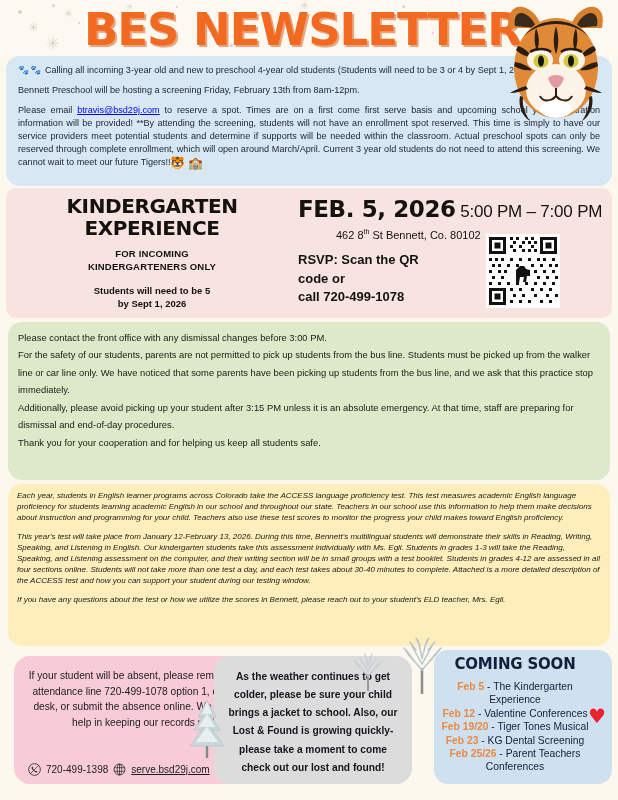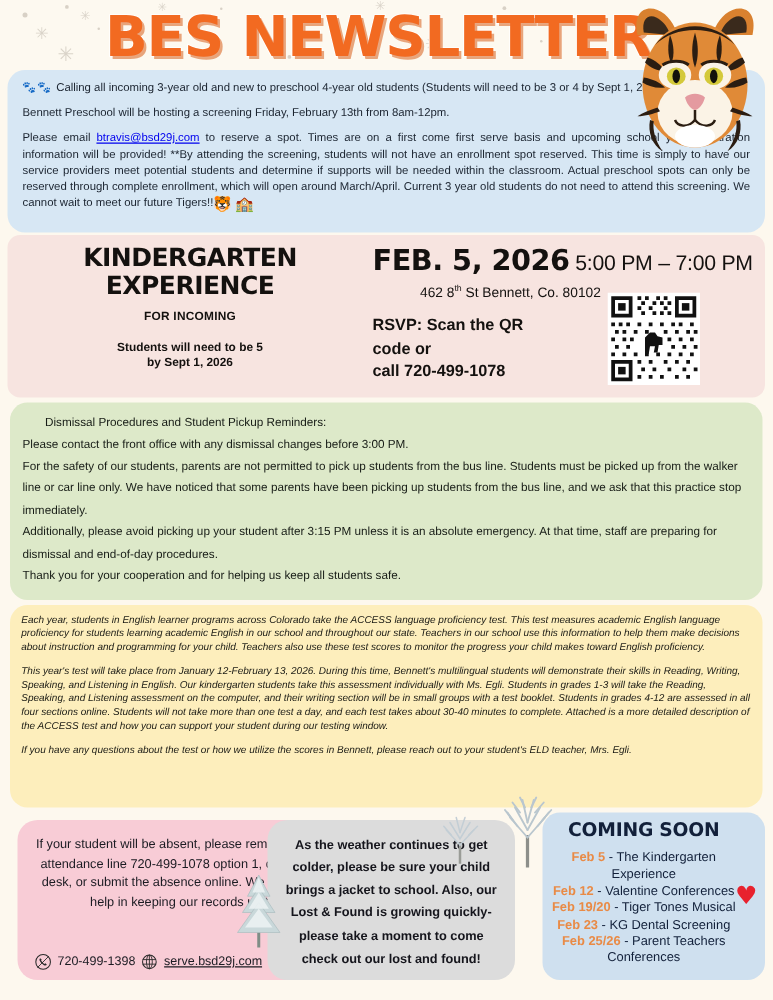--- a/index.html
+++ b/index.html
@@ -192,20 +192,21 @@
     <p class="bb-just">
       <span>Please email </span><a class="ulink" href="#">btravis@bsd29j.com</a><span> to reserve a spot. Times are on a first come first serve basis and upcoming school year registration information will be provided! **By attending the screening, students will not have an enrollment spot reserved. This time is simply to have our service providers meet potential students and determine if supports will be needed within the classroom. Actual preschool spots can only be reserved through complete enrollment, which will open around March/April. Current 3 year old students do not need to attend this screening. We cannot wait to meet our future Tigers!!</span><span class="emoji">🐯</span> <span class="emoji">🏫</span>
     </p>
   </div>
 
   <div class="kg">
     <div class="kg-left">
       <div class="kg-title">KINDERGARTEN</div>
       <div class="kg-title">EXPERIENCE</div>
       <div class="kg-sub">FOR INCOMING</div>
+      <div class="kg-sub" style="margin-top:0">KINDERGARTENERS ONLY</div>
       <div class="kg-note">Students will need to be 5</div>
       <div class="kg-note" style="margin-top:0">by Sept 1, 2026</div>
     </div>
     <div class="kg-right">
       <div class="kg-dateline">
         <span class="kg-date">FEB. 5, 2026</span>
         <span class="kg-time">5:00 PM – 7:00 PM</span>
       </div>
       <div class="kg-addr"><span>462 8</span><sup>th</sup><span> St Bennett, Co. 80102</span></div>
       <div class="kg-rsvp">
@@ -297,21 +298,20 @@
             <rect x="42" y="66" width="3" height="3"></rect>
             <rect x="54" y="66" width="3" height="3"></rect>
             <rect x="63" y="66" width="3" height="3"></rect>
         </g>
         <path d="M30 36 l4 -4 l4 0 l2 3 l4 1 l0 6 l-3 0 l-1 6 l-3 0 l1 -5 l-4 0 l-1 6 l-3 0 l0 -10 z" fill="#111"></path>
       </svg>
     </div>
   </div>
 
   <div class="green-box">
-    <p class="gb-head">Dismissal Procedures and Student Pickup Reminders:</p>
     <p>Please contact the front office with any dismissal changes before 3:00 PM.</p>
     <p>For the safety of our students, parents are not permitted to pick up students from the bus line. Students must be picked up from the walker line or car line only. We have noticed that some parents have been picking up students from the bus line, and we ask that this practice stop immediately.</p>
     <p>Additionally, please avoid picking up your student after 3:15 PM unless it is an absolute emergency. At that time, staff are preparing for dismissal and end-of-day procedures.</p>
     <p>Thank you for your cooperation and for helping us keep all students safe.</p>
   </div>
 
   <div class="yellow-box">
     <p>Each year, students in English learner programs across Colorado take the ACCESS language proficiency test. This test measures academic English language proficiency for students learning academic English in our school and throughout our state. Teachers in our school use this information to help them make decisions about instruction and programming for your child. Teachers also use these test scores to monitor the progress your child makes toward English proficiency.</p>
     <p class="yb-gap">This year's test will take place from January 12-February 13, 2026. During this time, Bennett's multilingual students will demonstrate their skills in Reading, Writing, Speaking, and Listening in English. Our kindergarten students take this assessment individually with Ms. Egli. Students in grades 1-3 will take the Reading, Speaking, and Listening assessment on the computer, and their writing section will be in small groups with a test booklet. Students in grades 4-12 are assessed in all four sections online. Students will not take more than one test a day, and each test takes about 30-40 minutes to complete. Attached is a more detailed description of the ACCESS test and how you can support your student during our testing window.</p>
     <p class="yb-gap">If you have any questions about the test or how we utilize the scores in Bennett, please reach out to your student's ELD teacher, Mrs. Egli.</p>

